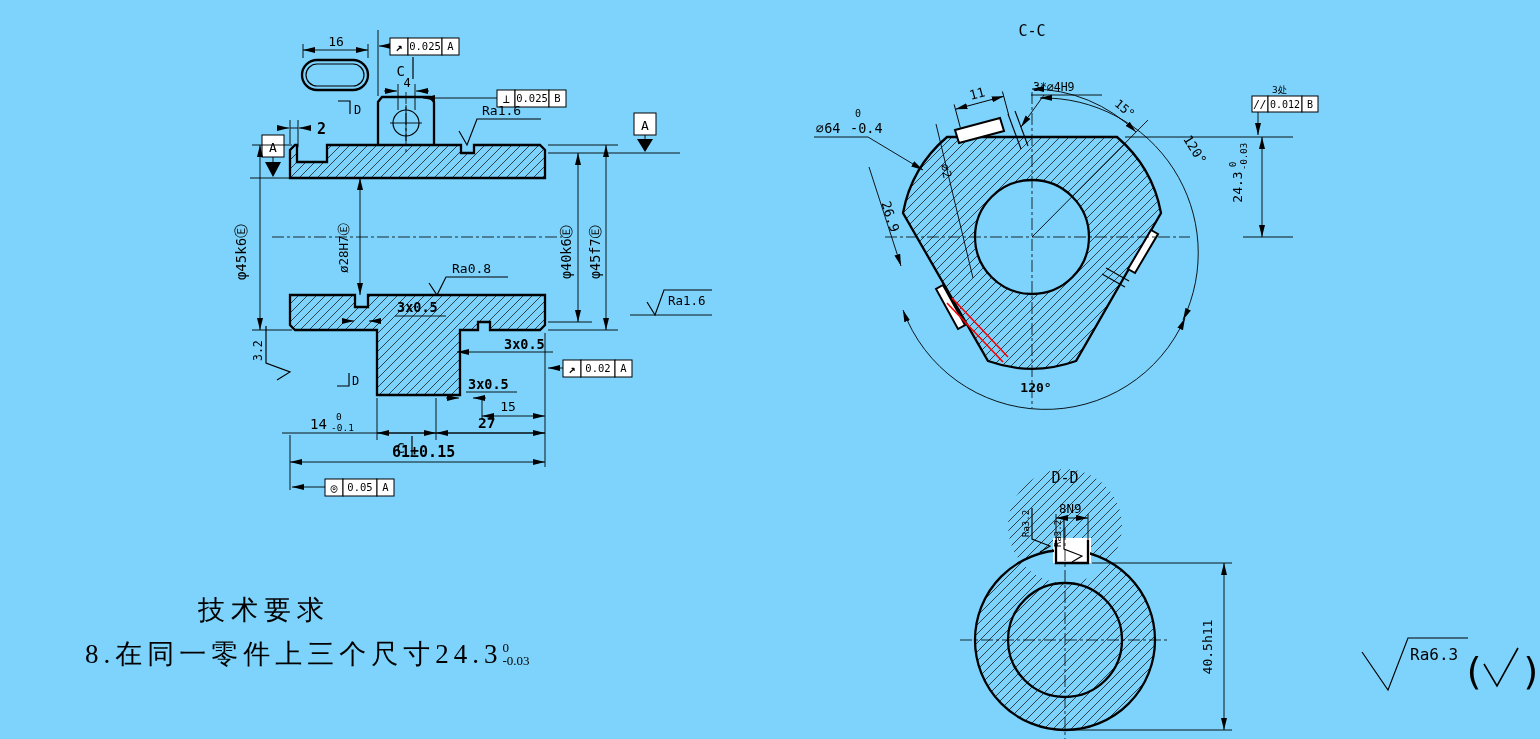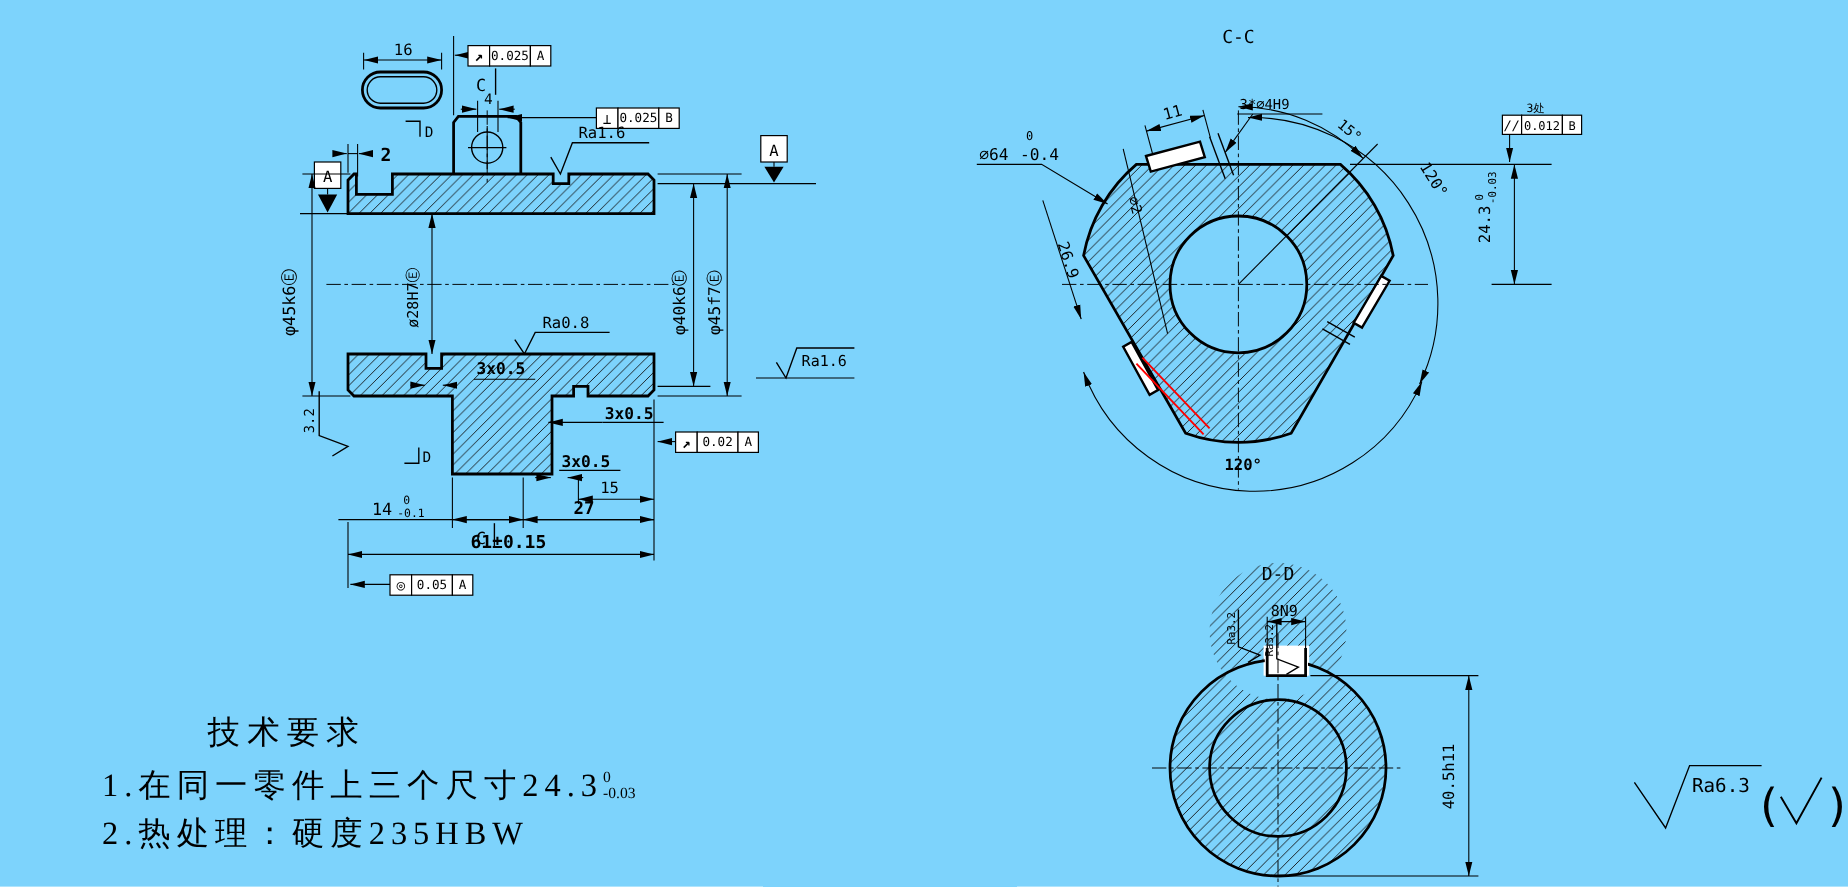--- a/index.html
+++ b/index.html
@@ -7,21 +7,21 @@
          font-family:"DejaVu Sans",sans-serif;}
   svg text{fill:#000;font-family:"DejaVu Sans Mono",monospace;}
   .o2{stroke:#000;stroke-width:2.3;fill:none;stroke-linejoin:miter;}
   .o1{stroke:#000;stroke-width:1.15;fill:none;}
   .dl{stroke:#000;stroke-width:0.9;fill:none;}
   .cl{stroke:#000;stroke-width:0.8;fill:none;stroke-dasharray:12 3 3 3;}
   .fr{stroke:#000;stroke-width:1;fill:#fff;}
   .bold{font-weight:bold;}
   .techreq{position:absolute;left:85px;top:592px;color:#000;
            font-family:"Liberation Serif","DejaVu Serif",serif;}
-  .tr-title{font-size:27px;letter-spacing:6px;margin-left:88px;margin-bottom:6px;}
+  .tr-title{font-size:27px;letter-spacing:6px;margin-left:113px;margin-bottom:6px;}
   .tr-line{font-size:27px;letter-spacing:5px;line-height:40px;white-space:nowrap;}
   .tol-stack{display:inline-flex;flex-direction:column;font-size:13px;line-height:13px;
              letter-spacing:0;vertical-align:middle;transform:translateY(-3px);}
   .post-gap{margin-left:34px;}
 </style>
 </head>
 <body>
 
 <div id="stage">
 <svg width="1540" height="739" viewBox="0 0 1540 739">
@@ -382,20 +382,19 @@
     <text x="1462" y="684" font-size="38" font-family="DejaVu Sans, sans-serif">(</text>
     <polyline points="1484,664 1497,686 1518,648" fill="none" stroke="#000" stroke-width="1.6"></polyline>
     <text x="1520" y="684" font-size="38" font-family="DejaVu Sans, sans-serif">)</text>
   </g>
 </svg>
 
 
 <div class="techreq">
   <div class="tr-title">技术要求</div>
   <div class="tr-line">
-    <span>1.在同一零件上三个尺寸24.3</span><span class="tol-stack">
+    <span>8.在同一零件上三个尺寸24.3</span><span class="tol-stack">
           <span>0</span>
           <span>-0.03</span>
         </span>
   </div>
-  <div class="tr-line">2.热处理：硬度235HBW</div>
 </div>
 </div>
 
 </body></html>

